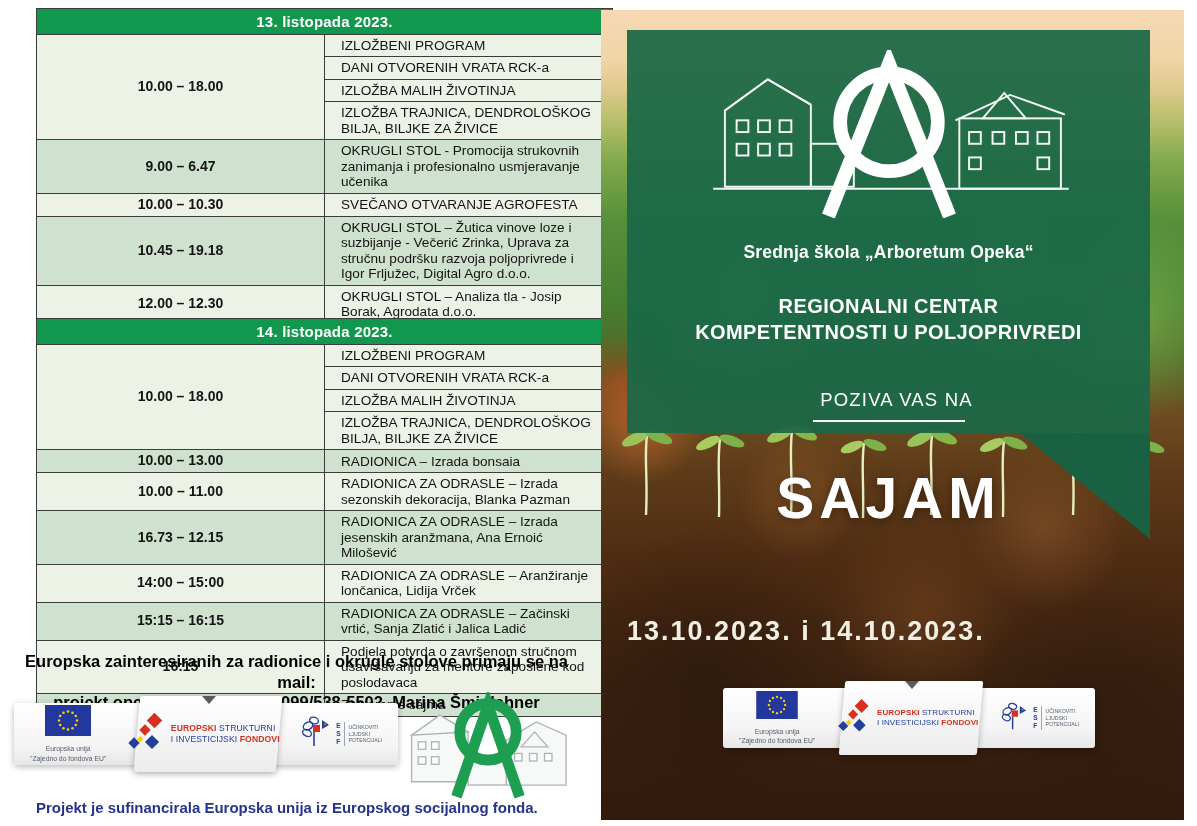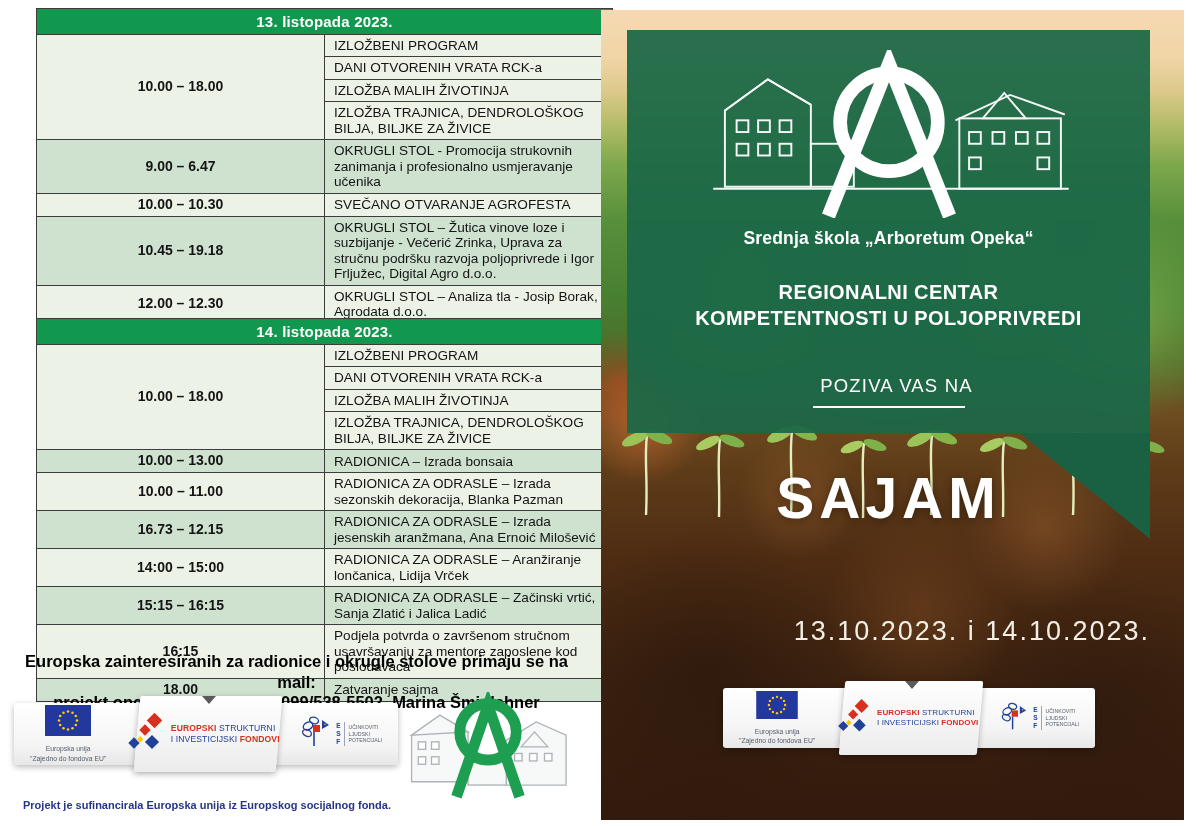--- a/index.html
+++ b/index.html
@@ -4,28 +4,28 @@
 <style>
   html,body{margin:0;padding:0;background:#fff;width:1197px;height:826px;overflow:hidden;
     font-family:"Liberation Sans",sans-serif;-webkit-font-smoothing:antialiased;}
   #stage{position:absolute;left:0;top:0;width:1197px;height:826px;background:#fff;}
 
   
   .sch{border-collapse:collapse;width:577px;table-layout:fixed;position:absolute;left:8px;margin-left:28px;}
   #table1{top:8px;} #table2{top:318px;}
   .sch th{background:#12984e;color:#fff;font-size:15px;font-weight:700;padding:4px 4px;
     border:1.6px solid #3c3c3c;letter-spacing:.2px;}
-  .sch td{border:1.6px solid #3c3c3c;font-size:13.6px;color:#141414;padding:3px 9px;line-height:1.14;}
+  .sch td{border:1.6px solid #3c3c3c;font-size:13.6px;color:#141414;padding:3px 16px;line-height:1.14;}
   .sch td.time{width:96px;text-align:center;font-weight:700;padding:3px 2px;font-size:14px;}
   .row-light{background:#edf2e7;} .row-dark{background:#cfe2d0;}
 
   
   #contact{position:absolute;left:8px;top:651px;width:577px;text-align:center;
     font-weight:700;font-size:16.5px;color:#000;line-height:1.25;}
-  #left-note{position:absolute;left:23px;top:799px;font-size:11px;font-weight:700;color:#27348b;}
+  #left-note{position:absolute;left:36px;top:799px;font-size:15px;font-weight:700;color:#27348b;}
 
   
   .ribbon{position:absolute;background:linear-gradient(180deg,#ffffff 0%,#f4f4f4 70%,#e7e7e7 100%);
     border-radius:3px;box-shadow:0 2px 6px rgba(0,0,0,.28);display:flex;align-items:center;
     justify-content:space-between;padding:0 16px;}
   .ribbon .band{position:absolute;left:32%;right:31%;top:-7px;bottom:-7px;
     background:linear-gradient(180deg,#ffffff,#ececec);transform:skewX(-5deg);
     box-shadow:0 2px 6px rgba(0,0,0,.3);border-radius:2px;}
   .ribbon .fold{position:absolute;top:-7px;left:49%;width:0;height:0;
     border-left:7px solid transparent;border-right:7px solid transparent;border-top:8px solid #5a5a5a;}
@@ -56,30 +56,30 @@
       radial-gradient(circle at 18% 82%, rgba(40,22,10,.6), transparent 18%),
       radial-gradient(circle at 86% 86%, rgba(45,25,12,.6), transparent 16%),
       linear-gradient(180deg,#f6d9b3 0%,#f0d5a6 6%,#dcc98b 10%,#b4bd68 14%,#7fa84c 19%,#578f3b 26%,#477f31 36%,#4e6b28 43%,#6e4c20 50%,#5e3b18 57%,#4e2c13 68%,#3c2210 82%,#321a0c 100%);}
   #seedlings{position:absolute;left:0;top:395px;width:583px;height:115px;}
 
   #green-card{position:absolute;left:26px;top:20px;width:523px;height:403px;
     background:rgba(28,104,71,.94);color:#fff;text-align:center;}
   #card-tail{position:absolute;left:419px;top:423px;width:130px;height:106px;background:#1a6143;
     -webkit-clip-path:polygon(0 0,100% 0,100% 100%);clip-path:polygon(0 0,100% 0,100% 100%);}
   .bldg{display:block;margin:20px auto 0 auto;}
-  #school-name{font-size:17.5px;font-weight:700;margin-top:10px;letter-spacing:.2px;}
+  #school-name{font-size:17.5px;font-weight:700;margin-top:24px;letter-spacing:.2px;}
   #rck{font-size:20px;font-weight:700;line-height:1.3;margin-top:30px;letter-spacing:.4px;}
   #invite{font-size:18.5px;font-weight:400;letter-spacing:1.2px;margin-top:44px;margin-left:16px;}
   #invite-rule{width:152px;height:2px;background:#fff;margin:9px auto 0 auto;}
 
   #big-title{position:absolute;left:26px;top:458px;width:523px;text-align:center;color:#fff;
     font-weight:800;font-size:57px;line-height:1.08;letter-spacing:5px;
     text-shadow:0 2px 10px rgba(0,0,0,.35);}
-  #dates{position:absolute;left:26px;top:606px;width:523px;text-align:right;color:#f3efe4;
-    font-size:27px;font-weight:400;letter-spacing:2px;}
+  #dates{position:absolute;left:26px;top:606px;width:523px;text-align:left;color:#f3efe4;
+    font-size:27px;font-weight:700;letter-spacing:2px;}
 
   #ribbon-right{left:122px;top:678px;width:340px;height:60px;}
   #right-note{position:absolute;left:26px;top:762px;width:523px;text-align:center;color:#fff;
     font-size:12.5px;font-weight:700;letter-spacing:.2px;}
 </style>
 </head>
 <body>
 
 <div id="stage">
 

